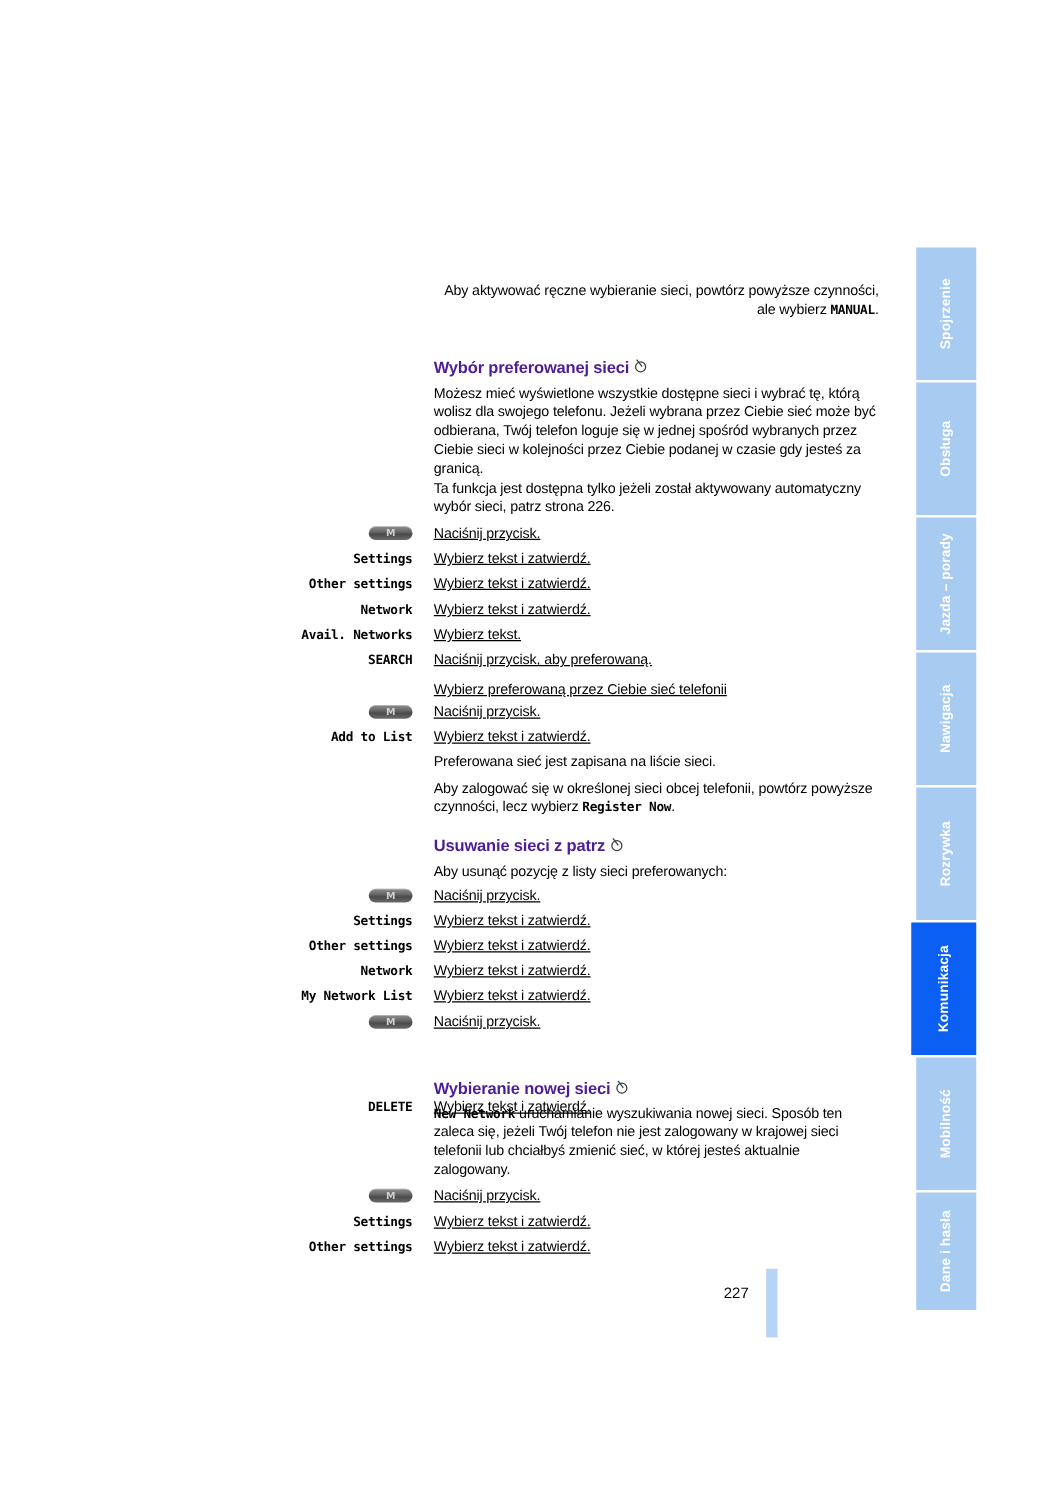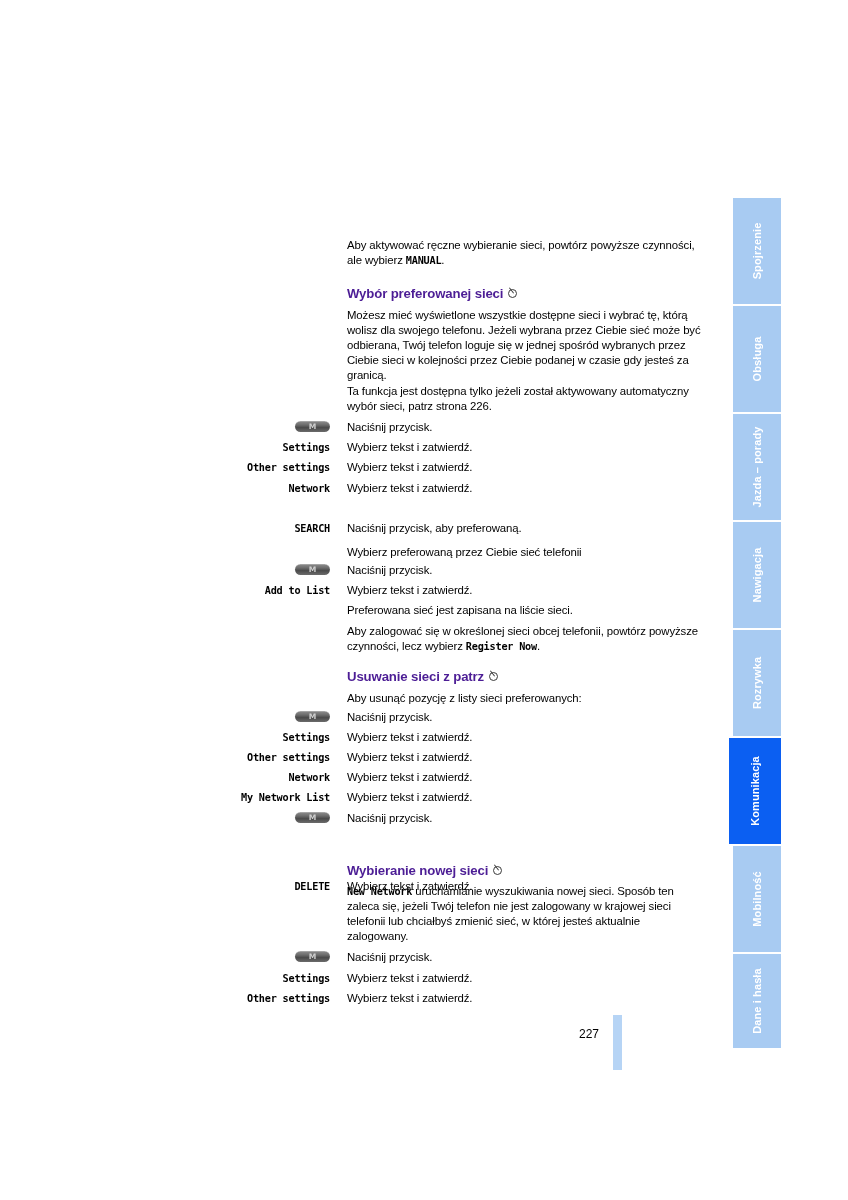--- a/index.html
+++ b/index.html
@@ -106,20 +106,21 @@
   }
   .row .desc {
     position: absolute;
     left: 227px;
     top: 0;
     font-size: 11.4px;
     line-height: 15px;
     color: #000000;
     letter-spacing: -0.01em;
     white-space: nowrap;
+    text-decoration: underline;
   }
 
   
   .mbtn {
     position: absolute;
     right: 0;
     top: 1px;
     width: 35px;
     height: 11px;
     border-radius: 5.5px;
@@ -197,21 +198,21 @@
     color: #ffffff;
   }
 </style>
 </head>
 <body>
 
 <div id="page">
 
   <div id="content">
 
-    <div class="para" style="top:238px;">
+    <div class="para" style="top:226px;text-align:right;">
       <span>Aby aktywować ręczne wybieranie sieci, powtórz powyższe czynności, ale wybierz </span><span class="mono-inline">MANUAL</span><span>.</span>
     </div>
 
     <div class="heading" style="top:286px;">
       <span>Wybór preferowanej sieci</span><span class="hicon"><span class="circ-slash"></span></span>
     </div>
 
     <div class="para" style="top:308px;">Możesz mieć wyświetlone wszystkie dostępne sieci i wybrać tę, którą wolisz dla swojego telefonu. Jeżeli wybrana przez Ciebie sieć może być odbierana, Twój telefon loguje się w jednej spośród wybranych przez Ciebie sieci w kolejności przez Ciebie podanej w czasie gdy jesteś za granicą.</div>
     <div class="para" style="top:384px;">Ta funkcja jest dostępna tylko jeżeli został aktywowany automatyczny wybór sieci, patrz strona 226.</div>
 
@@ -232,20 +233,24 @@
     <div class="row" style="top:460px;">
       <div class="label">Other settings</div>
       <div class="desc">Wybierz tekst i zatwierdź.</div>
     </div>
 
     <div class="row" style="top:481px;">
       <div class="label">Network</div>
       <div class="desc">Wybierz tekst i zatwierdź.</div>
     </div>
 
+    <div class="row" style="top:501px;">
+      <div class="label">Avail. Networks</div>
+      <div class="desc">Wybierz tekst.</div>
+    </div>
 
     <div class="row" style="top:521px;">
       <div class="label">SEARCH</div>
       <div class="desc">Naciśnij przycisk, aby preferowaną.</div>
     </div>
 
     <div class="row" style="top:545px;text-align:right;">
       <div class="label"></div>
       <div class="desc">Wybierz preferowaną przez Ciebie sieć telefonii</div>
     </div>

